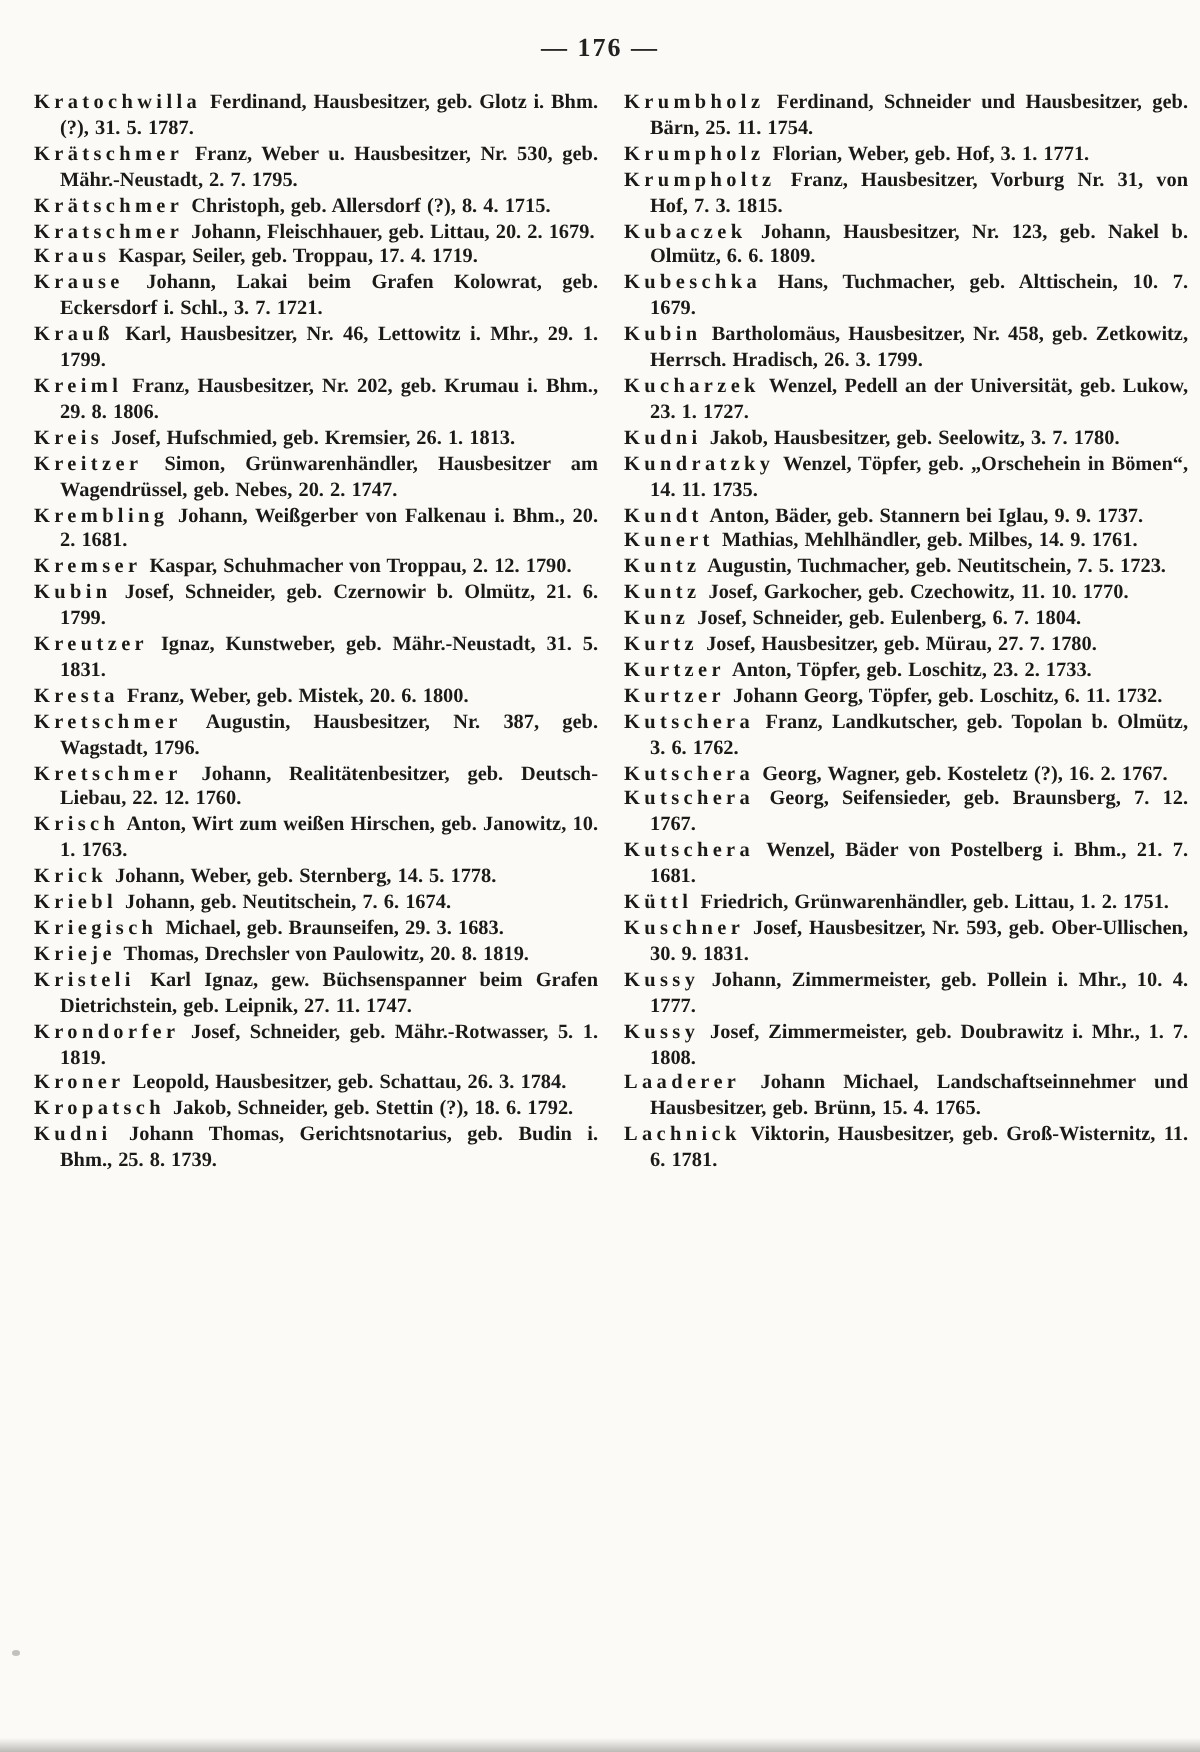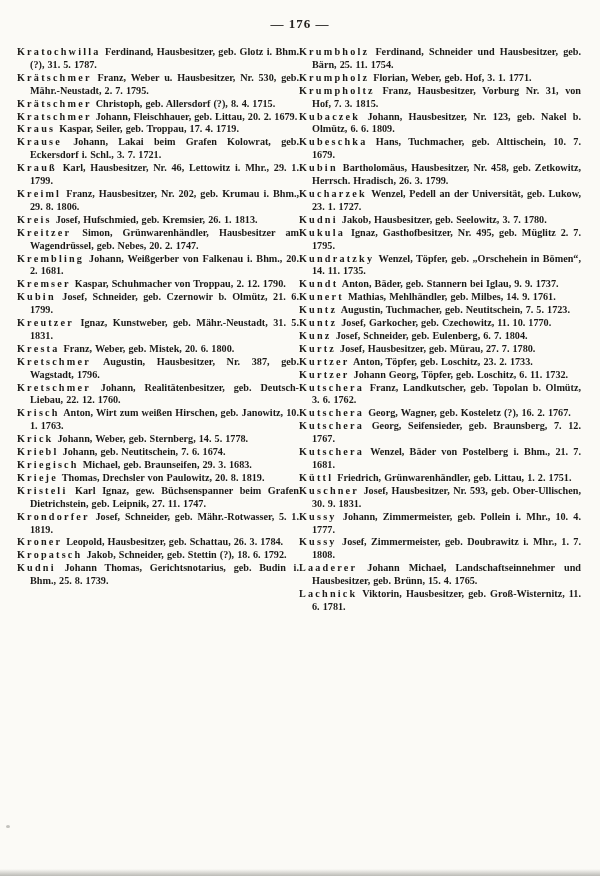--- a/index.html
+++ b/index.html
@@ -19,20 +19,21 @@
   .page-header {
     text-align: center;
     padding-top: 16px;
     font-size: 13px;
     font-weight: bold;
     letter-spacing: 1px;
     color: #242220;
   }
   .columns {
     display: flex;
+    gap: 13px;
     padding: 14px 6px 0 17px;
     height: 812px;
     overflow: hidden;
   }
   .column {
     width: 282px;
     overflow: hidden;
   }
   p.entry {
     margin: 0;
@@ -103,21 +104,20 @@
       </div>
     <div class="column" id="col-right">
         <p class="entry"><span class="surname">Krumbholz</span> Ferdinand, Schneider und Hausbesitzer, geb. Bärn, 25. 11. 1754.</p>
         <p class="entry"><span class="surname">Krumpholz</span> Florian, Weber, geb. Hof, 3. 1. 1771.</p>
         <p class="entry"><span class="surname">Krumpholtz</span> Franz, Hausbesitzer, Vorburg Nr. 31, von Hof, 7. 3. 1815.</p>
         <p class="entry"><span class="surname">Kubaczek</span> Johann, Hausbesitzer, Nr. 123, geb. Nakel b. Olmütz, 6. 6. 1809.</p>
         <p class="entry"><span class="surname">Kubeschka</span> Hans, Tuchmacher, geb. Alttischein, 10. 7. 1679.</p>
         <p class="entry"><span class="surname">Kubin</span> Bartholomäus, Hausbesitzer, Nr. 458, geb. Zetkowitz, Herrsch. Hradisch, 26. 3. 1799.</p>
         <p class="entry"><span class="surname">Kucharzek</span> Wenzel, Pedell an der Universität, geb. Lukow, 23. 1. 1727.</p>
         <p class="entry"><span class="surname">Kudni</span> Jakob, Hausbesitzer, geb. Seelowitz, 3. 7. 1780.</p>
-        <p class="entry"><span class="surname">Kukula</span> Ignaz, Gasthofbesitzer, Nr. 495, geb. Müglitz 2. 7. 1795.</p>
         <p class="entry"><span class="surname">Kundratzky</span> Wenzel, Töpfer, geb. „Orschehein in Bömen“, 14. 11. 1735.</p>
         <p class="entry"><span class="surname">Kundt</span> Anton, Bäder, geb. Stannern bei Iglau, 9. 9. 1737.</p>
         <p class="entry"><span class="surname">Kunert</span> Mathias, Mehlhändler, geb. Milbes, 14. 9. 1761.</p>
         <p class="entry"><span class="surname">Kuntz</span> Augustin, Tuchmacher, geb. Neutitschein, 7. 5. 1723.</p>
         <p class="entry"><span class="surname">Kuntz</span> Josef, Garkocher, geb. Czechowitz, 11. 10. 1770.</p>
         <p class="entry"><span class="surname">Kunz</span> Josef, Schneider, geb. Eulenberg, 6. 7. 1804.</p>
         <p class="entry"><span class="surname">Kurtz</span> Josef, Hausbesitzer, geb. Mürau, 27. 7. 1780.</p>
         <p class="entry"><span class="surname">Kurtzer</span> Anton, Töpfer, geb. Loschitz, 23. 2. 1733.</p>
         <p class="entry"><span class="surname">Kurtzer</span> Johann Georg, Töpfer, geb. Loschitz, 6. 11. 1732.</p>
         <p class="entry"><span class="surname">Kutschera</span> Franz, Landkutscher, geb. Topolan b. Olmütz, 3. 6. 1762.</p>

